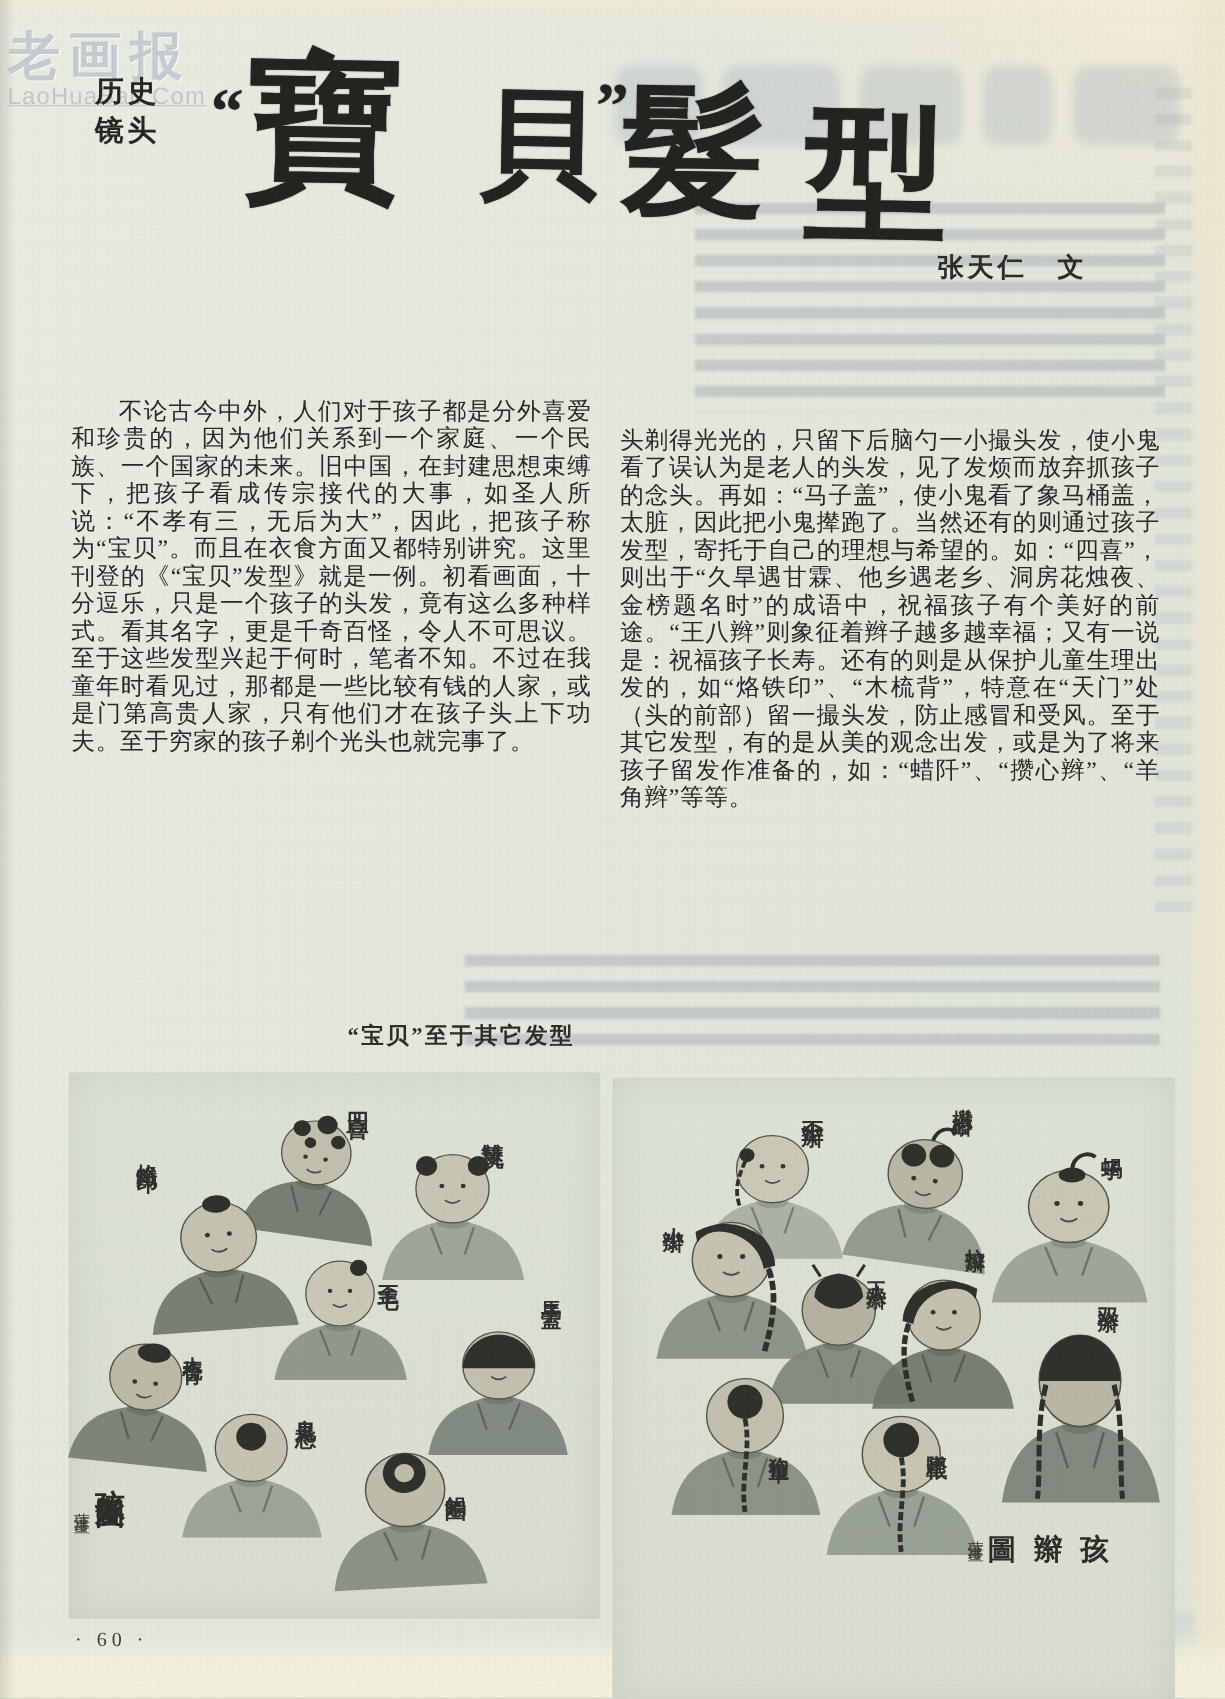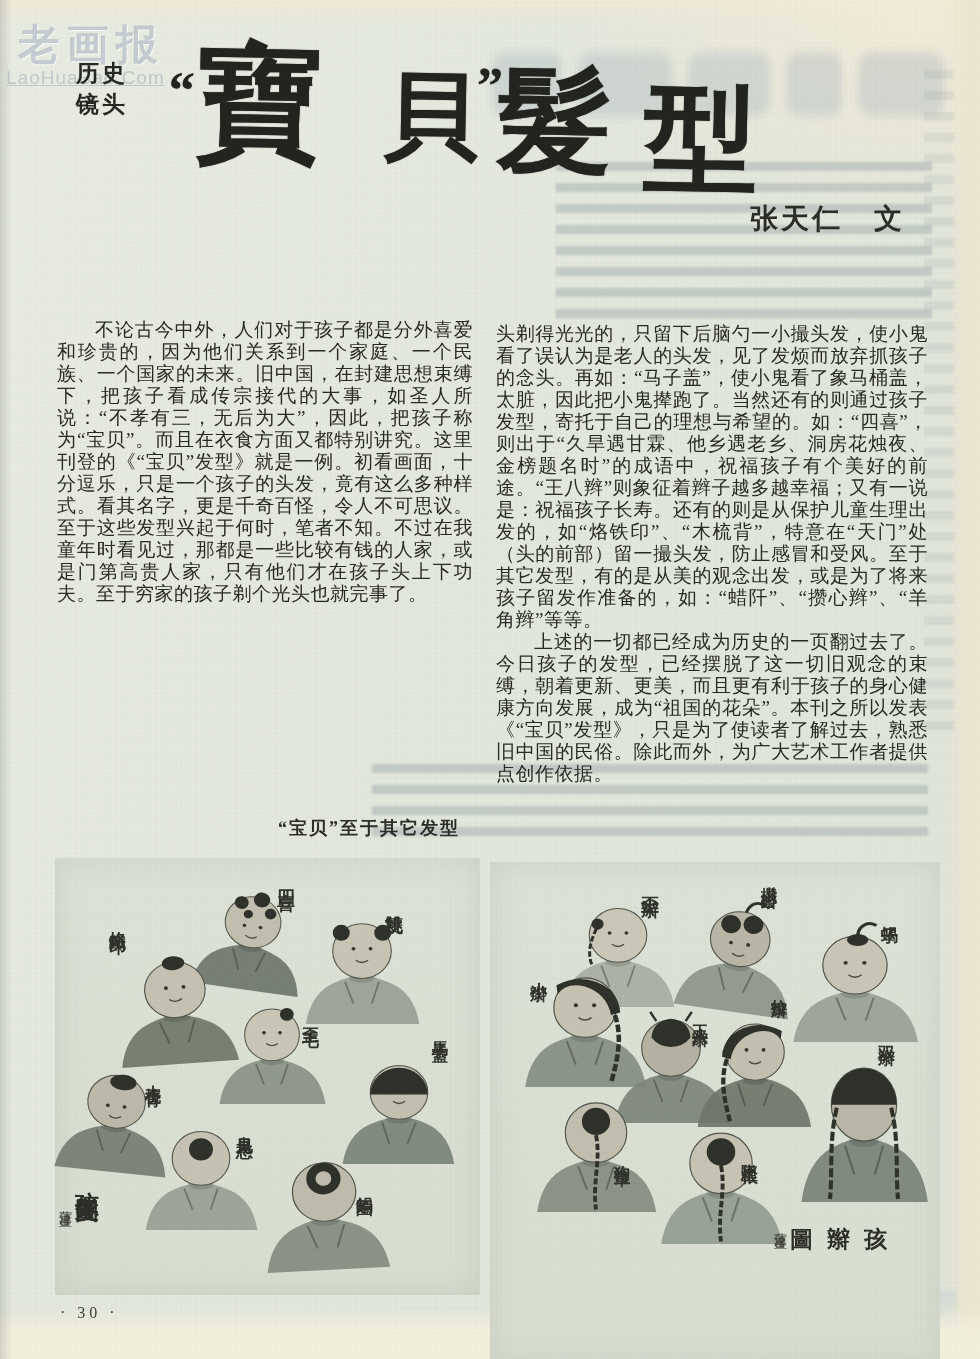--- a/index.html
+++ b/index.html
@@ -20,34 +20,34 @@
   .ghost{position:absolute;pointer-events:none;}
   .ghost-head{left:492px;top:44px;width:452px;height:80px;display:flex;gap:16px;align-items:center;filter:blur(4px);opacity:.6;}
   .ghost-head .blob{height:64px;border-radius:14px;background:rgba(163,177,190,.55);}
   .ghost-lines{background-image:repeating-linear-gradient(180deg,rgba(125,140,150,.30) 0 9px,rgba(0,0,0,0) 9px 21px);filter:blur(1.3px);transform:scaleX(-1);}
   .ghost-p1{left:556px;top:162px;width:376px;height:168px;}
   .ghost-p2{left:372px;top:764px;width:556px;height:74px;}
   .ghost-strip{left:924px;top:70px;width:30px;height:660px;opacity:.45;}
   .ghost-band{left:556px;top:1291px;width:400px;height:26px;background:linear-gradient(180deg,rgba(198,210,214,.55),rgba(198,210,214,0));filter:blur(2px);}
   .speck{position:absolute;border-radius:50%;}
   
-  .watermark{position:absolute;left:6px;top:24px;line-height:1;pointer-events:none;text-align:right;}
+  .watermark{position:absolute;left:6px;top:24px;line-height:1;pointer-events:none;}
   .wm-logo{font-size:42px;font-weight:800;letter-spacing:7px;color:rgba(165,178,188,.62);
     font-family:"Liberation Sans","DejaVu Sans",sans-serif;text-shadow:1px 1px 0 rgba(255,255,255,.75);}
   .wm-domain{margin-top:2px;font-size:19px;letter-spacing:1px;color:rgba(158,173,184,.55);
     font-family:"Liberation Sans","DejaVu Sans",sans-serif;text-decoration:underline;}
   
   .kicker{position:absolute;left:76px;top:58px;font-size:23px;font-weight:700;line-height:31px;letter-spacing:3px;color:#242622;}
   #main-title{position:absolute;left:0;top:0;width:980px;height:260px;transform:rotate(1.1deg);transform-origin:160px 120px;pointer-events:none;}
   .tchar{position:absolute;font-weight:900;color:#22231e;line-height:1;text-shadow:0 0 1px rgba(34,35,30,.8);}
-  .byline{position:absolute;left:750px;top:200px;font-size:28px;font-weight:600;letter-spacing:3px;color:#2a2c26;}
+  .byline{position:absolute;left:750px;top:200px;font-size:21px;font-weight:600;letter-spacing:3px;color:#2a2c26;}
   
   .col{position:absolute;font-size:19px;line-height:22px;letter-spacing:.5px;text-align:justify;color:#272924;}
   .col-left{left:57px;top:319px;width:416px;}
-  .col-right{left:496px;top:323px;width:432px;}
+  .col-right{left:496px;top:342px;width:432px;}
   .col p{margin:0;}
   .col p.indent{text-indent:2em;}
   
   .caption{position:absolute;font-size:18px;font-weight:600;letter-spacing:2px;color:#2b2d27;}
   .cap1{left:278px;top:816px;}
   .cap2{left:738px;top:820px;margin-top:40px;}
   .pagenum{position:absolute;left:60px;top:1304px;font-size:16px;letter-spacing:4px;color:#3c3e38;}
   
   .panel{position:absolute;background:linear-gradient(180deg,#dde2d6,#d9ded1);border-radius:2px;
     box-shadow:inset 0 0 30px rgba(150,160,148,.25);}
@@ -101,21 +101,20 @@
       <span class="tchar" style="left: 498px; top: 56px; font-size: 114px;">髮</span>
       <span class="tchar" style="left: 644px; top: 72px; font-size: 114px;">型</span>
     </div>
   <div class="byline">张天仁　文</div>
 
   <div class="col col-left">
       <p class="indent">不论古今中外，人们对于孩子都是分外喜爱和珍贵的，因为他们关系到一个家庭、一个民族、一个国家的未来。旧中国，在封建思想束缚下，把孩子看成传宗接代的大事，如圣人所说：“不孝有三，无后为大”，因此，把孩子称为“宝贝”。而且在衣食方面又都特别讲究。这里刊登的《“宝贝”发型》就是一例。初看画面，十分逗乐，只是一个孩子的头发，竟有这么多种样式。看其名字，更是千奇百怪，令人不可思议。至于这些发型兴起于何时，笔者不知。不过在我童年时看见过，那都是一些比较有钱的人家，或是门第高贵人家，只有他们才在孩子头上下功夫。至于穷家的孩子剃个光头也就完事了。</p>
     </div>
   <div class="col col-right">
       <p>头剃得光光的，只留下后脑勺一小撮头发，使小鬼看了误认为是老人的头发，见了发烦而放弃抓孩子的念头。再如：“马子盖”，使小鬼看了象马桶盖，太脏，因此把小鬼撵跑了。当然还有的则通过孩子发型，寄托于自己的理想与希望的。如：“四喜”，则出于“久旱遇甘霖、他乡遇老乡、洞房花烛夜、金榜题名时”的成语中，祝福孩子有个美好的前途。“王八辫”则象征着辫子越多越幸福；又有一说是：祝福孩子长寿。还有的则是从保护儿童生理出发的，如“烙铁印”、“木梳背”，特意在“天门”处（头的前部）留一撮头发，防止感冒和受风。至于其它发型，有的是从美的观念出发，或是为了将来孩子留发作准备的，如：“蜡阡”、“攒心辫”、“羊角辫”等等。</p>
-      <p class="indent">上述的一切都已经成为历史的一页翻过去了。今日孩子的发型，已经摆脱了这一切旧观念的束缚，朝着更新、更美，而且更有利于孩子的身心健康方向发展，成为“祖国的花朵”。本刊之所以发表《“宝贝”发型》，只是为了使读者了解过去，熟悉旧中国的民俗。除此而外，为广大艺术工作者提供点创作依据。</p>
     </div>
 
   <div class="caption cap1">“宝贝”至于其它发型</div>
   <div class="caption cap2">“宝贝”发型图之二</div>
 
   <div class="panel panel1">
       <svg class="bust" viewBox="0 0 100 100" preserveAspectRatio="none" style="left: 138px; top: 26px; width: 116px; height: 106px; transform: rotate(8deg);">
         <g>
           <path d="M4,100 Q8,73 27,64 Q39,58 50,58 Q61,58 75,65 Q93,74 97,100 Z" fill="#6e766b" opacity=".92"></path>
           <ellipse cx="50" cy="59" rx="11" ry="5" fill="rgba(0,0,0,.12)"></ellipse>
@@ -336,16 +335,16 @@
       <span class="vlabel" style="left: 40px; top: 106px; font-size: 17px;">小辮</span>
       <span class="vlabel" style="left: 281px; top: 124px; font-size: 16px;">拉辮</span>
       <span class="vlabel" style="left: 202px; top: 150px; font-size: 16px;">王八辮</span>
       <span class="vlabel" style="left: 124px; top: 290px; font-size: 16px;">狗拉車</span>
       <span class="vlabel" style="left: 251px; top: 288px; font-size: 17px;">墜根</span>
       <span class="vlabel" style="left: 388px; top: 170px; font-size: 17px;">双辮</span>
       <span class="htitle" style="left: 300px; top: 366px; font-size: 23px;">圖辮孩</span>
       <span class="sig" style="left: 284px; top: 360px;">蓮汀畫</span>
     </div>
 
-  <div class="pagenum">· 30 ·</div>
+  <div class="pagenum">· 60 ·</div>
 
   <div class="grain"></div>
 </div>
 
 </body></html>

